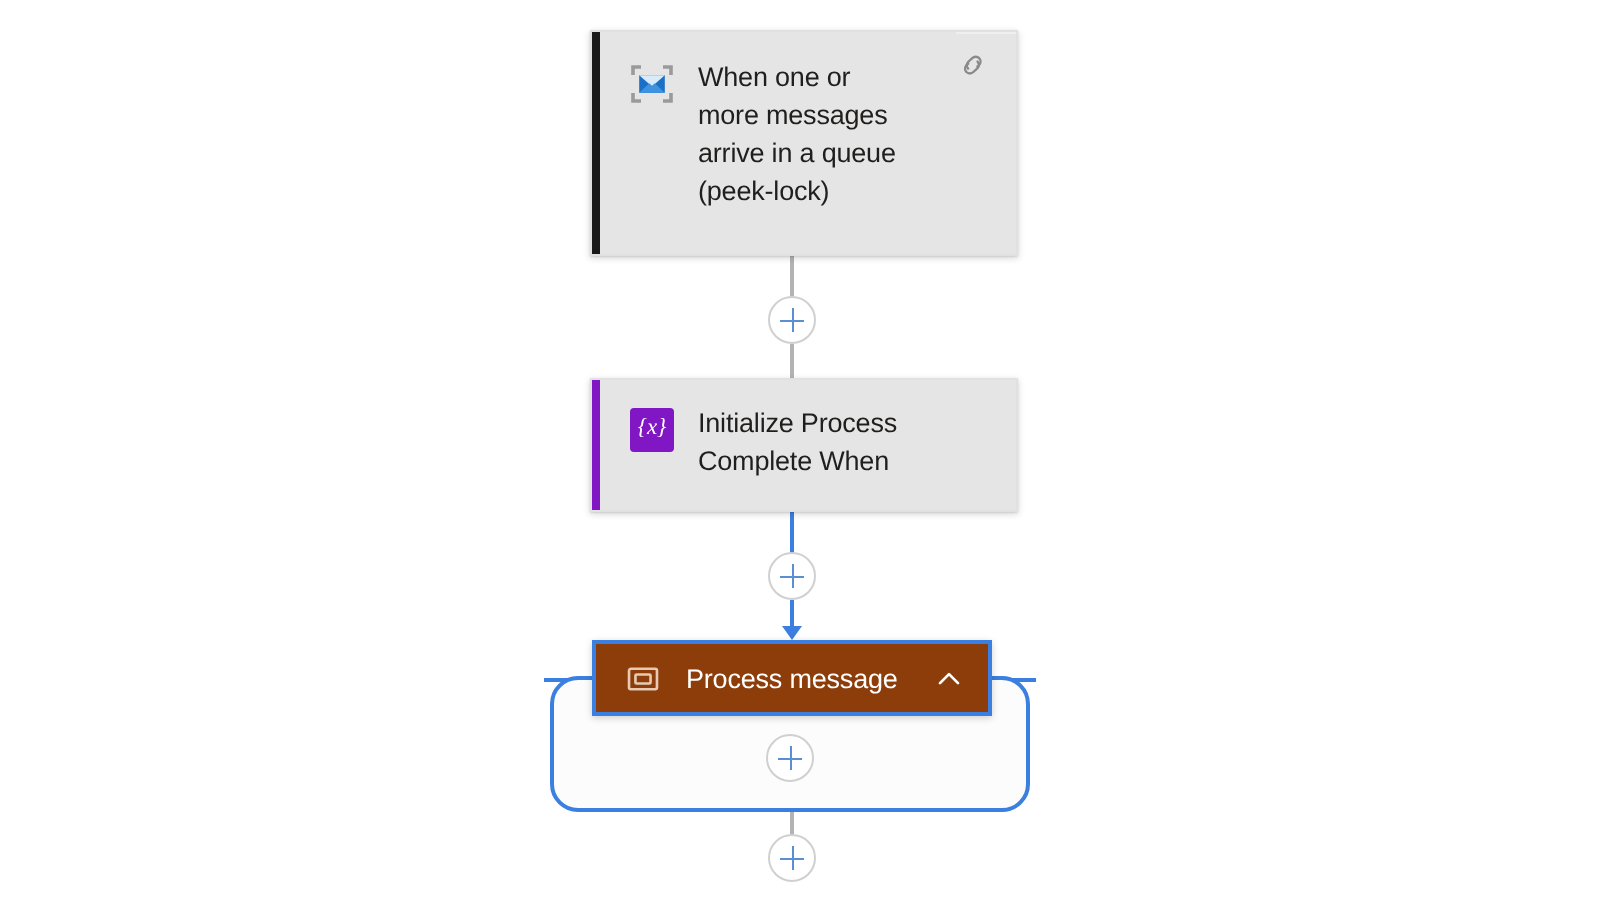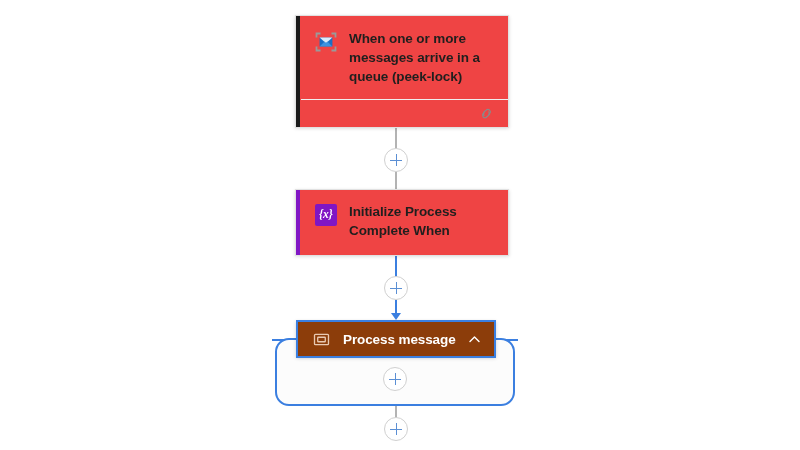--- a/index.html
+++ b/index.html
@@ -66,29 +66,28 @@
   .plus-btn::after {
     top: 5px;
     left: 10.5px;
     height: 12px;
     width: 1.6px;
   }
 
   
   .card {
     position: absolute;
-    background: #ef4444;
+    background: #e5e5e5;
     border: 1px solid #e1e1e1;
     box-shadow: 0 1.2px 3.6px rgba(0,0,0,0.16), 0 0.3px 0.9px rgba(0,0,0,0.11);
     box-sizing: border-box;
     display: flex;
-    flex-direction: column;
+    flex-direction: row;
     z-index: 5;
     cursor: pointer;
-    font-weight: bold;
   }
   .card-accent {
     position: absolute;
     left: 0;
     top: 0;
     bottom: 0;
     width: 4px;
   }
   .card-main {
     display: flex;
@@ -167,21 +166,21 @@
     flex: 0 0 auto;
     width: 18px;
     height: 18px;
     margin-right: 13px;
     display: flex;
     align-items: center;
     justify-content: center;
   }
   .scope-title {
     font-size: 13.5px;
-    font-weight: bold;
+    font-weight: normal;
     color: #ffffff;
     letter-spacing: -0.1px;
     flex: 1;
     font-family: "Liberation Sans", sans-serif;
   }
   .scope-chevron {
     flex: 0 0 auto;
     width: 16px;
     height: 16px;
     display: flex;

